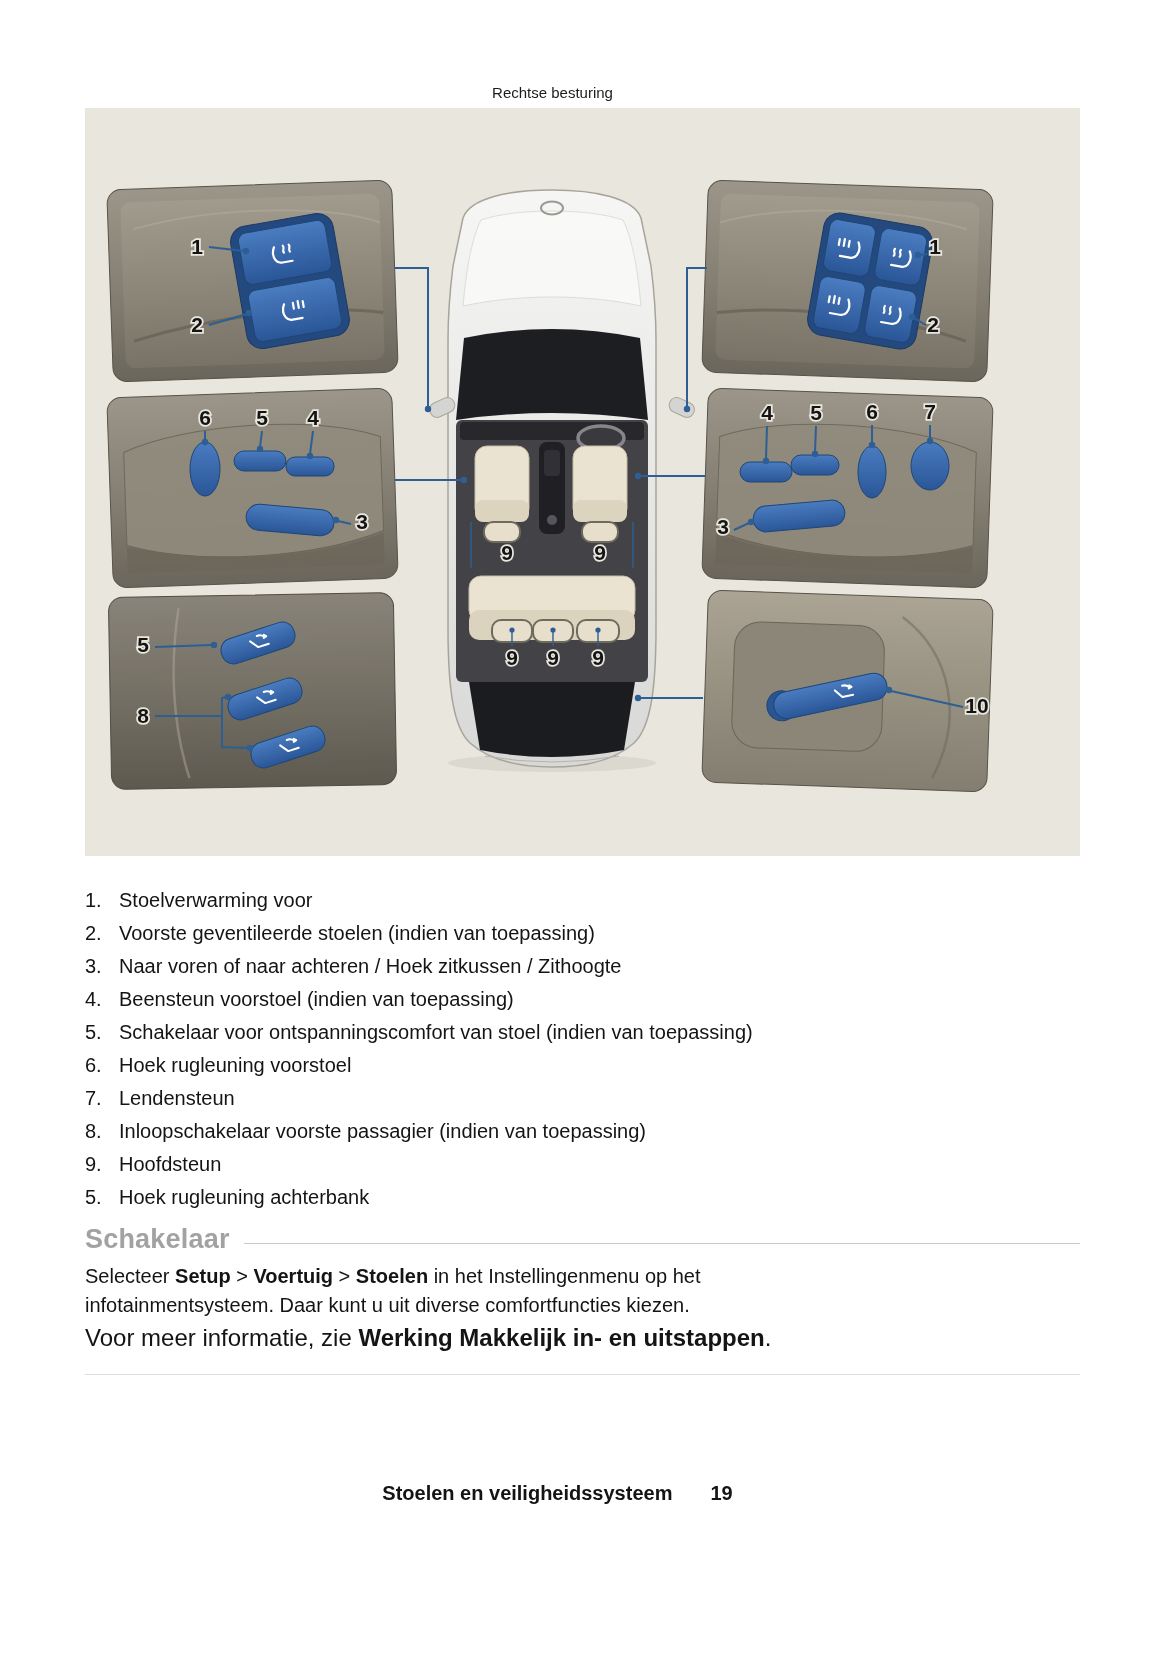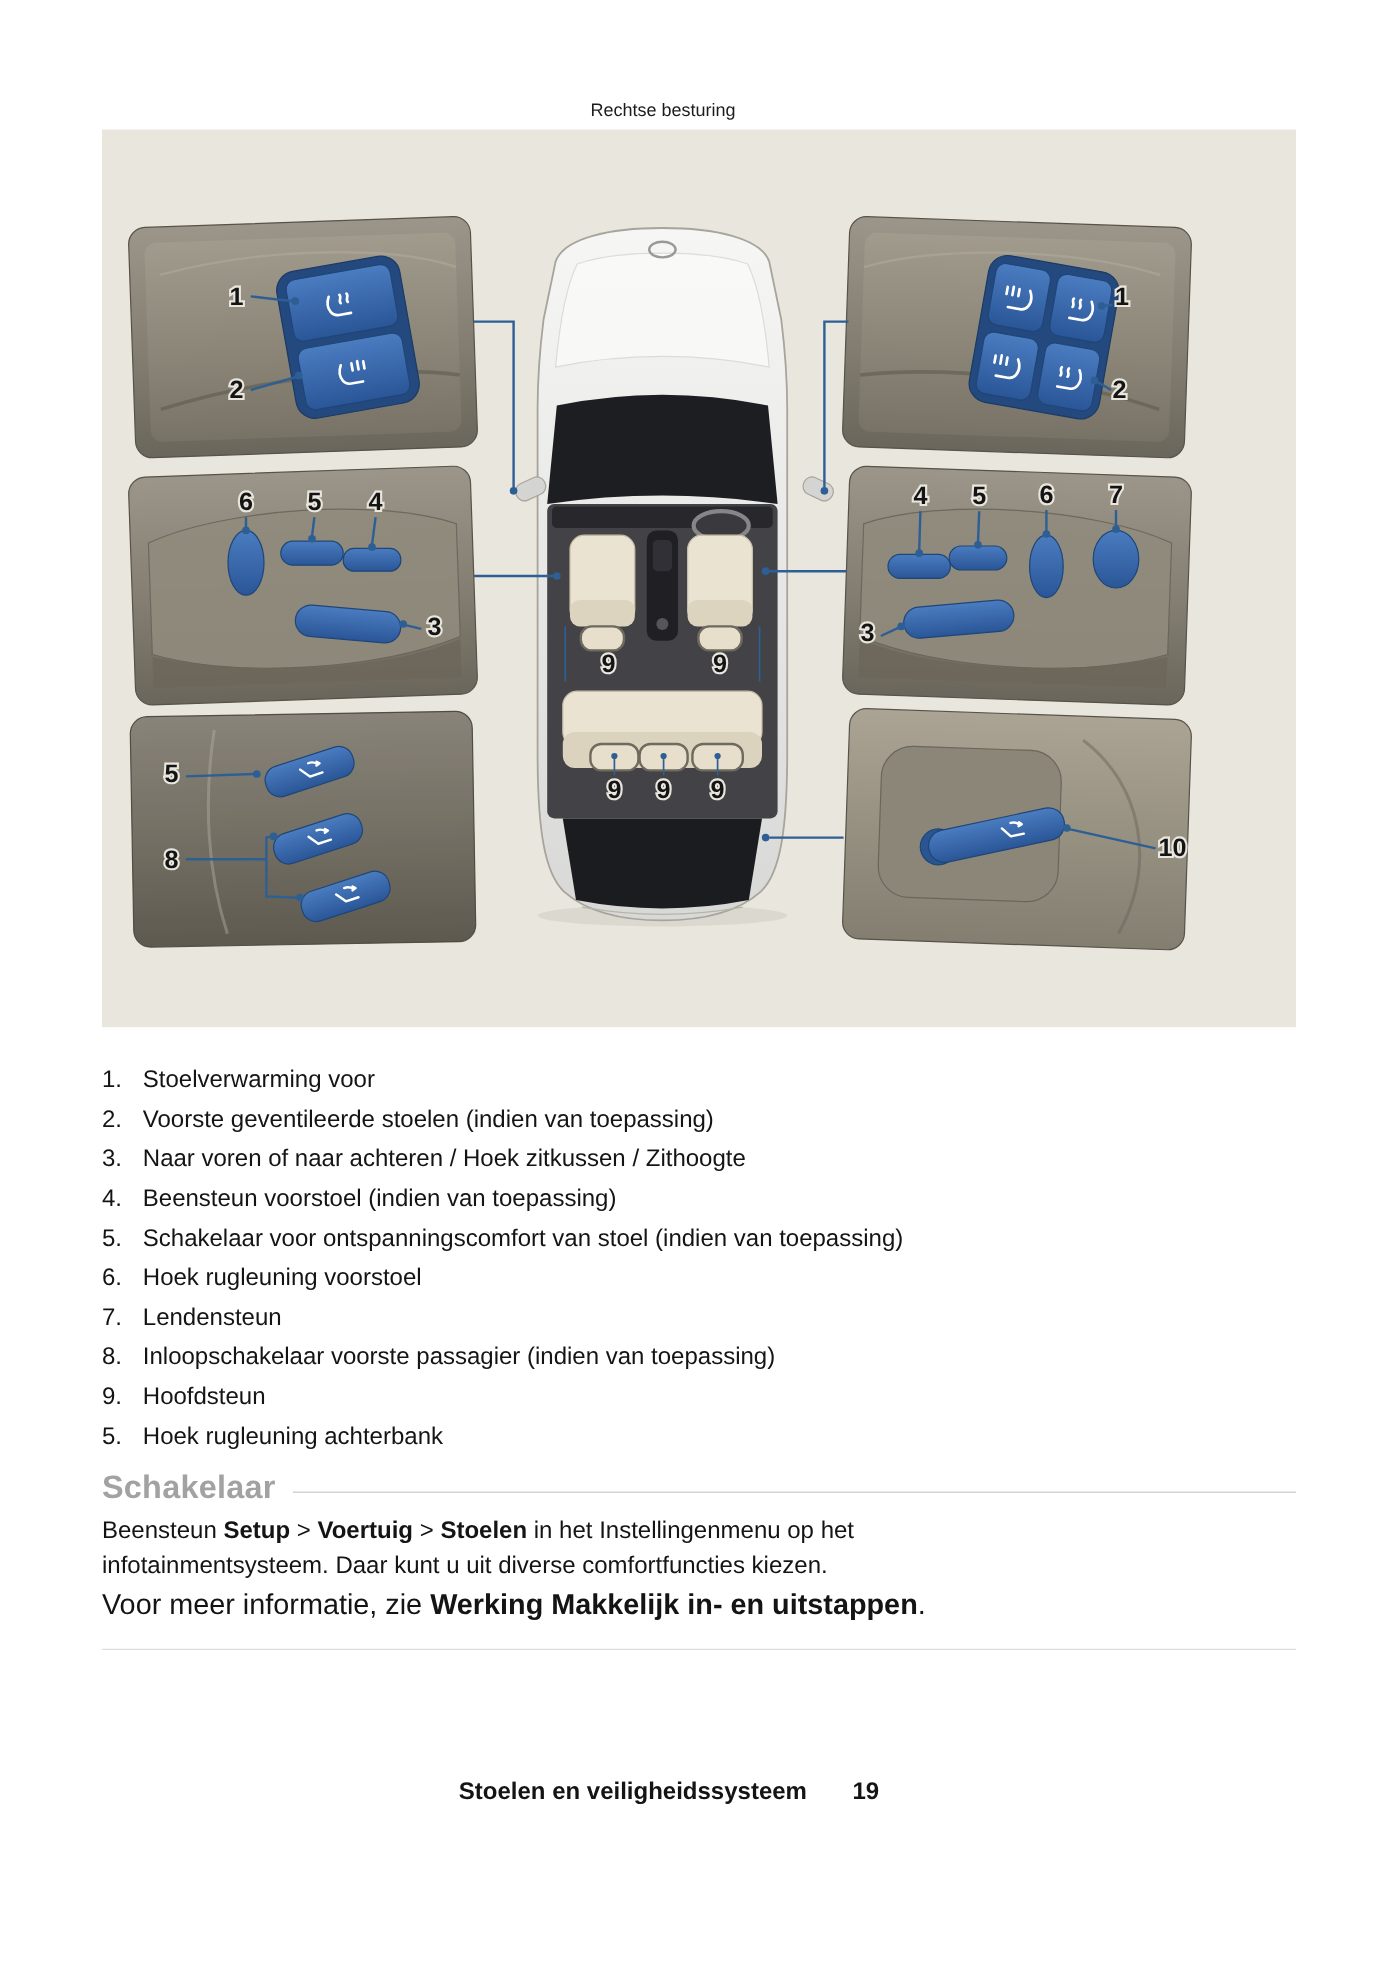--- a/index.html
+++ b/index.html
@@ -320,21 +320,21 @@
         <span class="num">5.</span>
         <span class="txt">Hoek rugleuning achterbank</span>
       </div>
   </div>
 
   <div class="info-head">
     <span class="hd">Schakelaar</span>
     <div class="rule"></div>
   </div>
 
-  <p class="p1"><span>Beensteun </span><span class="b">Setup</span><span> &gt; </span><span class="b">Voertuig</span><span> &gt; </span><span class="b">Stoelen</span><span> in het Instellingenmenu op het infotainmentsysteem. Daar kunt u uit diverse comfortfuncties kiezen.</span></p>
+  <p class="p1"><span>Selecteer </span><span class="b">Setup</span><span> &gt; </span><span class="b">Voertuig</span><span> &gt; </span><span class="b">Stoelen</span><span> in het Instellingenmenu op het infotainmentsysteem. Daar kunt u uit diverse comfortfuncties kiezen.</span></p>
 
   <p class="p2"><span>Voor meer informatie, zie </span><span class="b">Werking Makkelijk in- en uitstappen</span><span>.</span></p>
 
   <div class="divider"></div>
 
   <div class="footer">
     <span>Stoelen en veiligheidssysteem</span><span class="pgnum">19</span>
   </div>
 
 </div>

